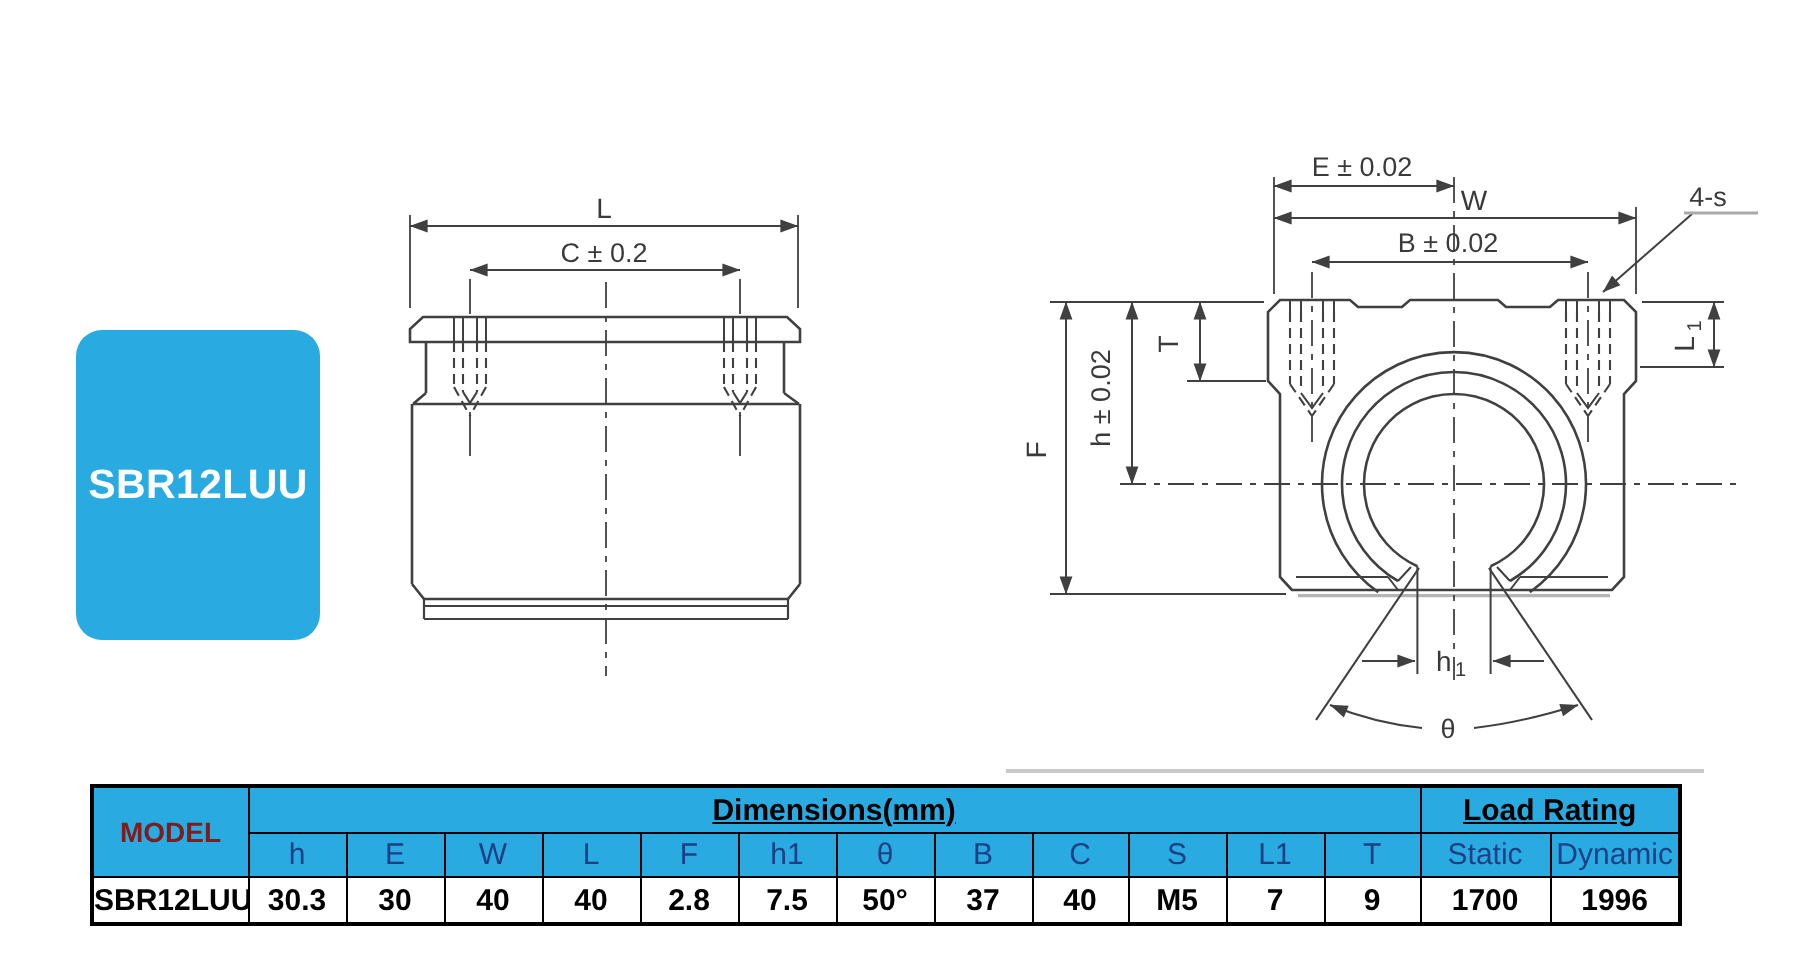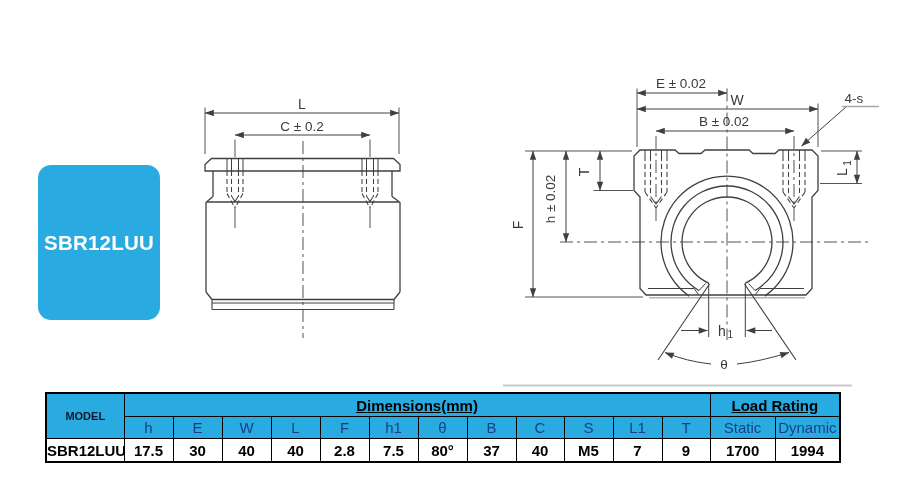--- a/index.html
+++ b/index.html
@@ -14,21 +14,21 @@
   .t-dim{font-size:13.5px;}
   .t-big{font-size:14px;}
   .t-sub{font-size:10px;}
   table.spec{position:absolute;left:45px;top:392px;width:795px;
              border-collapse:collapse;table-layout:fixed;
              border:2.5px solid #000;font-size:15px;}
   table.spec th,table.spec td{border:1.6px solid #000;padding:0;text-align:center;
              overflow:hidden;white-space:nowrap;}
   .hdr{background:var(--accent,#29ABE2);}
   .hdr-main{font-weight:bold;color:#000000;height:22px;text-decoration:underline;}
-  .hdr-model{font-weight:bold;color:#0f172a;font-size:11px;}
+  .hdr-model{font-weight:bold;color:#7f1d1d;font-size:14px;}
   .hdr-sub{font-weight:normal;color:#1c3f86;height:21px;font-size:15px;}
   .data-row td{height:22px;font-weight:bold;color:#000;background:#fff;}
 </style>
 </head>
 <body>
 
 <div class="page">
 
   <div class="badge">
     <span>SBR12LUU</span>
@@ -188,31 +188,31 @@
       <th class="hdr hdr-sub">B</th>
       <th class="hdr hdr-sub">C</th>
       <th class="hdr hdr-sub">S</th>
       <th class="hdr hdr-sub">L1</th>
       <th class="hdr hdr-sub">T</th>
       <th class="hdr hdr-sub">Static</th>
       <th class="hdr hdr-sub">Dynamic</th>
     </tr>
     <tr class="data-row">
       <td>SBR12LUU</td>
-      <td>17.5</td>
+      <td>30.3</td>
       <td>30</td>
       <td>40</td>
       <td>40</td>
       <td>2.8</td>
       <td>7.5</td>
-      <td>80°</td>
+      <td>50°</td>
       <td>37</td>
       <td>40</td>
       <td>M5</td>
       <td>7</td>
       <td>9</td>
       <td>1700</td>
-      <td>1994</td>
+      <td>1996</td>
     </tr>
   </tbody>
     </table>
 
 </div>
 
 </body></html>

